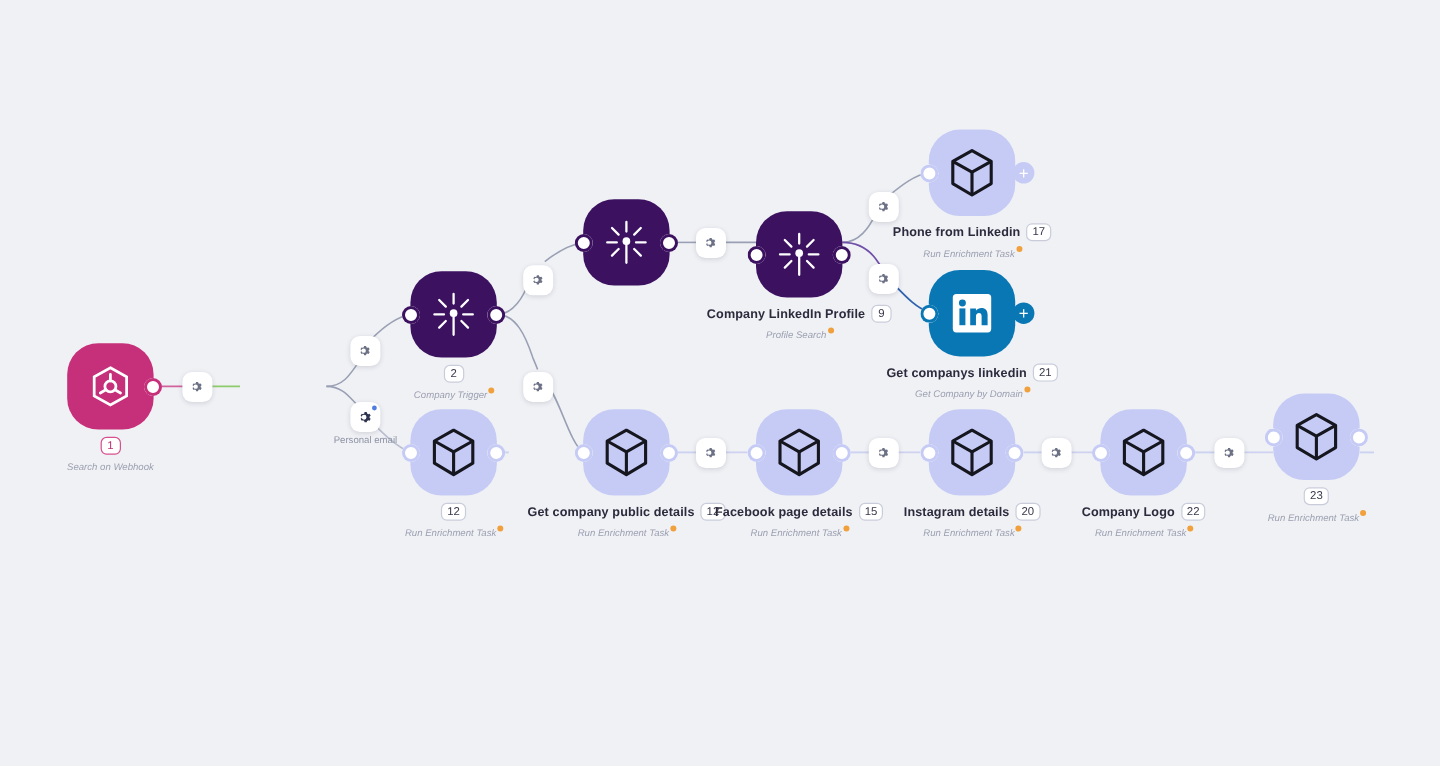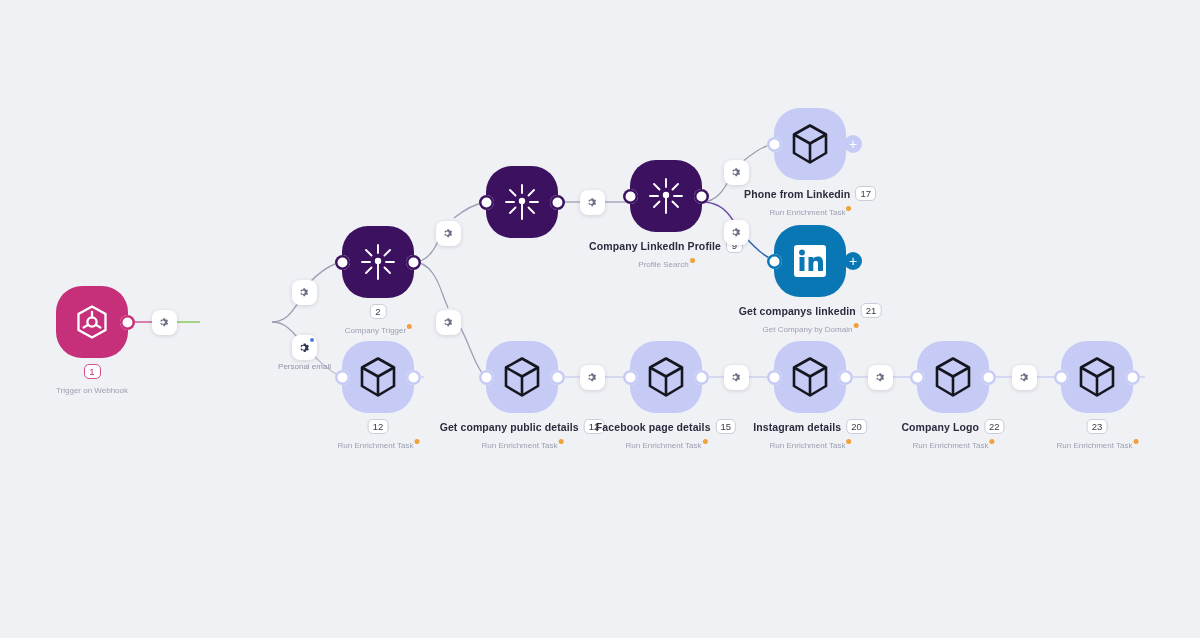--- a/index.html
+++ b/index.html
@@ -99,20 +99,21 @@
     line-height: 1;
   }
   .node-badge.pink  { border-color: #d64f8f; color: #bc2f72; }
   .node-badge.green { border-color: #7bbf3a; color: #5f9c26; }
   .node-sub {
     position: relative;
     margin-top: 3px;
     font-size: 8px;
     color: #9b9fb0;
     display: inline-block;
+    font-style: italic;
   }
   .warn-dot {
     display: inline-block;
     width: 5px; height: 5px;
     border-radius: 50%;
     background: #f0a03c;
     position: relative;
     top: -4px;
     left: 1px;
   }
@@ -202,21 +203,21 @@
           <path d="M19 9 L19 14.4 M10.6 24.5 L15.2 21.8 M27.4 24.5 L22.8 21.8" stroke="#fff" stroke-width="2.3" fill="none" stroke-linecap="round"></path>
         </svg>
       </span>
       <span class="port right ring" style="color:#c62f79;"></span>
     </div>
     <div class="node-caption">
       <div class="caption-row">
 
         <span class="node-badge pink">1</span>
       </div>
-      <div class="node-sub">Trigger on Webhook</div>
+      <div class="node-sub">Search on Webhook</div>
     </div>
   </div>
 
 
   <div class="node" style="left:342px; top:226px;">
     <div class="node-shape" style="background:#3b1160; color:#3b1160;">
       <span>
         <svg width="40" height="42" viewBox="0 0 40 42">
           <g stroke="#fff" stroke-width="1.9" stroke-linecap="round">
             <path d="M20 4 L20 12"></path>
@@ -258,21 +259,21 @@
               <path d="M20 22 L20 38"></path>
           </g>
           <circle cx="20" cy="20" r="3.2" fill="#fff"></circle>
         </svg>
       </span>
       <span class="port left ring" style="color:#3b1160;"></span>
       <span class="port right ring" style="color:#3b1160;"></span>
     </div>
   </div>
 
-  <div class="node" style="left:630px; top:160px;">
+  <div class="node" style="left:630px; top:176px;">
     <div class="node-shape" style="background:#3b1160; color:#3b1160;">
       <span>
         <svg width="40" height="42" viewBox="0 0 40 42">
           <g stroke="#fff" stroke-width="1.9" stroke-linecap="round">
             <path d="M20 4 L20 12"></path>
               <path d="M8 9 L13.5 14.5"></path>
               <path d="M32 9 L26.5 14.5"></path>
             <path d="M4 21 L12 21"></path>
               <path d="M36 21 L28 21"></path>
             <path d="M8 32 L13.5 26.5"></path>
@@ -435,21 +436,21 @@
     </div>
     <div class="node-caption">
       <div class="caption-row">
         <span class="node-title">Company Logo</span>
         <span class="node-badge">22</span>
       </div>
       <div class="node-sub"><span>Run Enrichment Task</span><span class="warn-dot"></span></div>
     </div>
   </div>
 
-  <div class="node" style="left:1061px; top:341px;">
+  <div class="node" style="left:1061px; top:328px;">
     <div class="node-shape" style="background:#c5cbf5; color:#c5cbf5;">
       <span>
         <svg width="42" height="44" viewBox="0 0 42 44">
           <path d="M21 3.5 L37 12.5 L37 31 L21 40.5 L5 31 L5 12.5 Z" fill="none" stroke="#16161f" stroke-width="2.6" stroke-linejoin="round"></path>
           <path d="M5 12.5 L21 21.5 L37 12.5" fill="none" stroke="#16161f" stroke-width="2.6" stroke-linejoin="round"></path>
           <path d="M21 21.5 L21 40.5" fill="none" stroke="#16161f" stroke-width="2.6"></path>
         </svg>
       </span>
       <span class="port left ring" style="color:#c5cbf5;"></span>
       <span class="port right ring" style="color:#c5cbf5;"></span>

